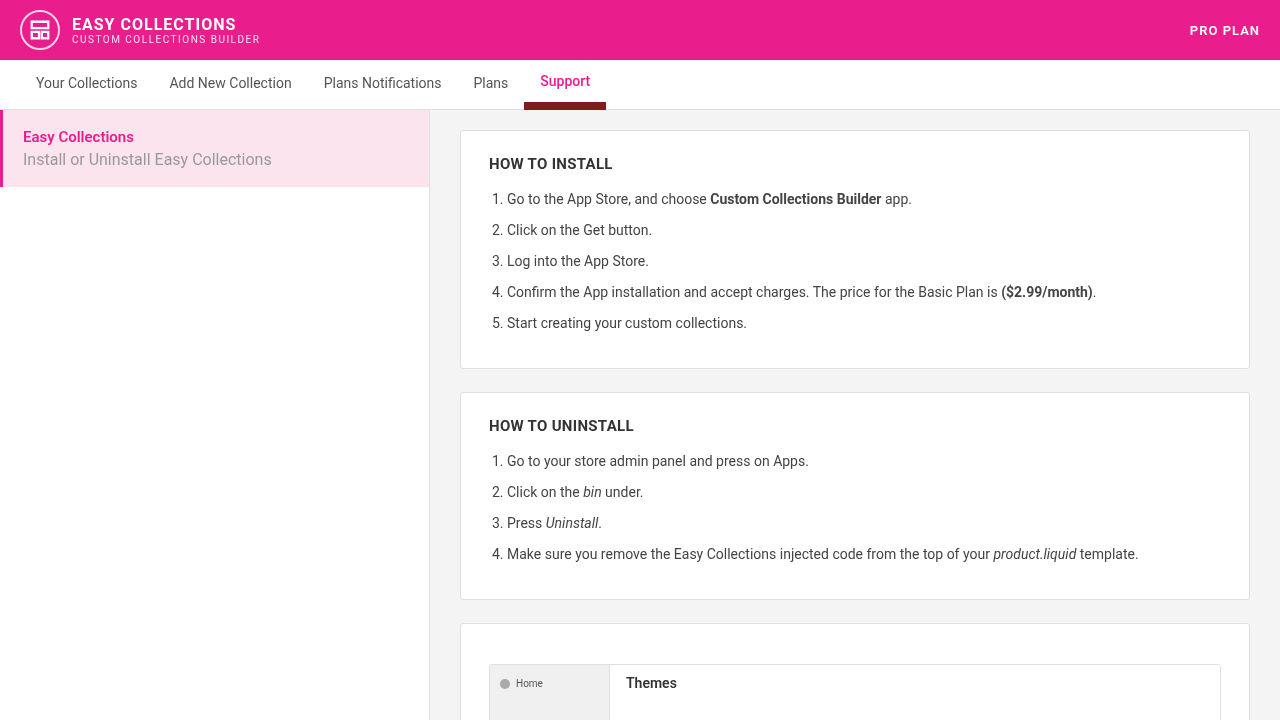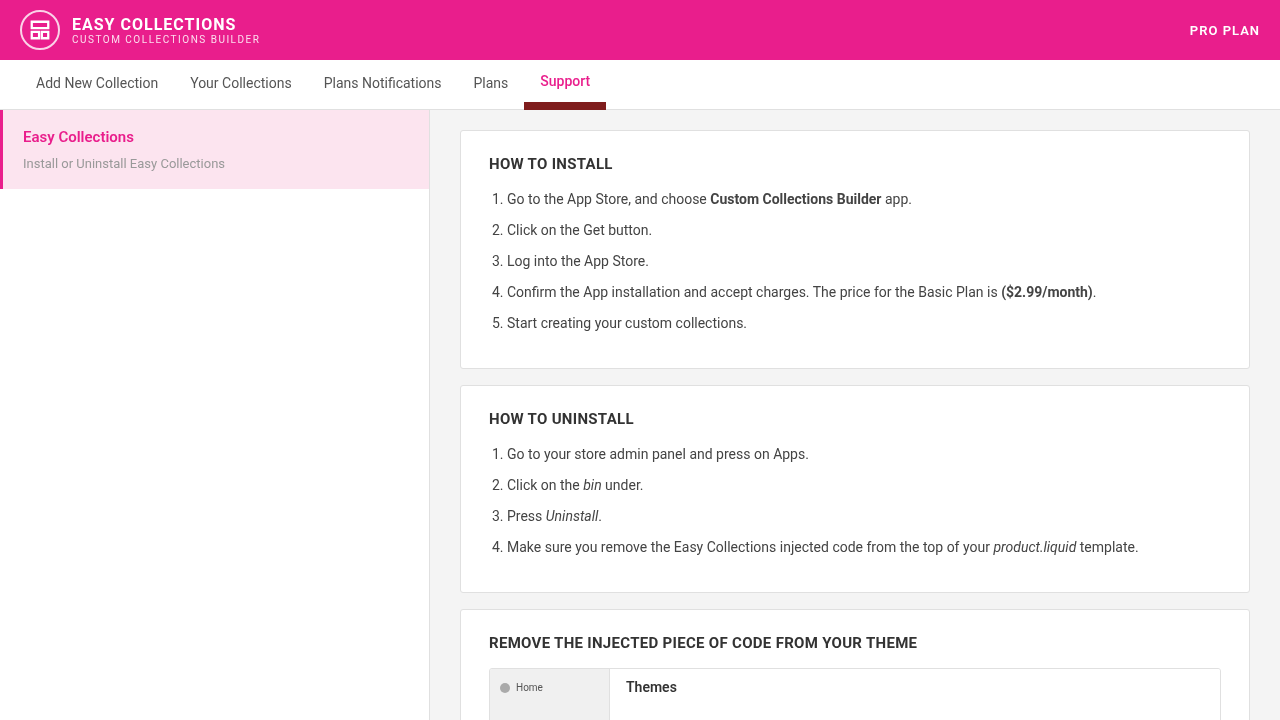--- a/index.html
+++ b/index.html
@@ -99,39 +99,39 @@
       border-left: 3px solid #e91e8c;
       cursor: pointer;
     }
     .sidebar-item-title {
       color: #e91e8c;
       font-size: 15px;
       font-weight: 600;
     }
     .sidebar-item-subtitle {
       color: #999;
-      font-size: 13px;
-      margin-top: 10px;
+      font-size: 16px;
+      margin-top: 4px;
     }
 
     
     .main {
       flex: 1;
       padding: 20px 30px;
       background: #f4f4f4;
       overflow-y: auto;
     }
 
     
     .section {
       background: white;
       border: 1px solid #e0e0e0;
       border-radius: 3px;
       padding: 24px 28px;
-      margin-bottom: 16px;
+      margin-bottom: 23px;
     }
     .section-title {
       font-size: 15px;
       font-weight: 700;
       color: #333;
       margin-bottom: 16px;
       letter-spacing: 0.3px;
     }
     .section ol {
       padding-left: 18px;
@@ -203,22 +203,22 @@
     </div>
     <div class="header-logo-text">
       <span class="header-logo-title">EASY COLLECTIONS</span>
       <span class="header-logo-subtitle">CUSTOM COLLECTIONS BUILDER</span>
     </div>
   </div>
   <div class="header-plan">PRO PLAN</div>
 </header>
 
 <nav class="nav">
+  <a class="nav-item">Your Collections</a>
   <a class="nav-item">Add New Collection</a>
-  <a class="nav-item">Your Collections</a>
   <a class="nav-item">Plans Notifications</a>
   <a class="nav-item">Plans</a>
   <a class="nav-item active">Support</a>
 </nav>
 
 <div class="layout">
 
   <aside class="sidebar">
     <div class="sidebar-item">
       <div class="sidebar-item-title">Easy Collections</div>
@@ -261,21 +261,20 @@
         <li>
           <span>Press </span><span class="italic">Uninstall</span><span>.</span>
         </li>
         <li>
           <span>Make sure you remove the Easy Collections injected code from the top of your </span><span class="italic">product.liquid</span><span> template.</span>
         </li>
       </ol>
     </div>
 
     <div class="section">
-      <div class="section-title">REMOVE THE INJECTED PIECE OF CODE FROM YOUR THEME</div>
 
       <div class="theme-screenshot">
 
         <div class="theme-sidebar">
           <div class="theme-sidebar-item">
             <div class="icon-dot"></div>
             <span>Home</span>
           </div>
 
         </div>

